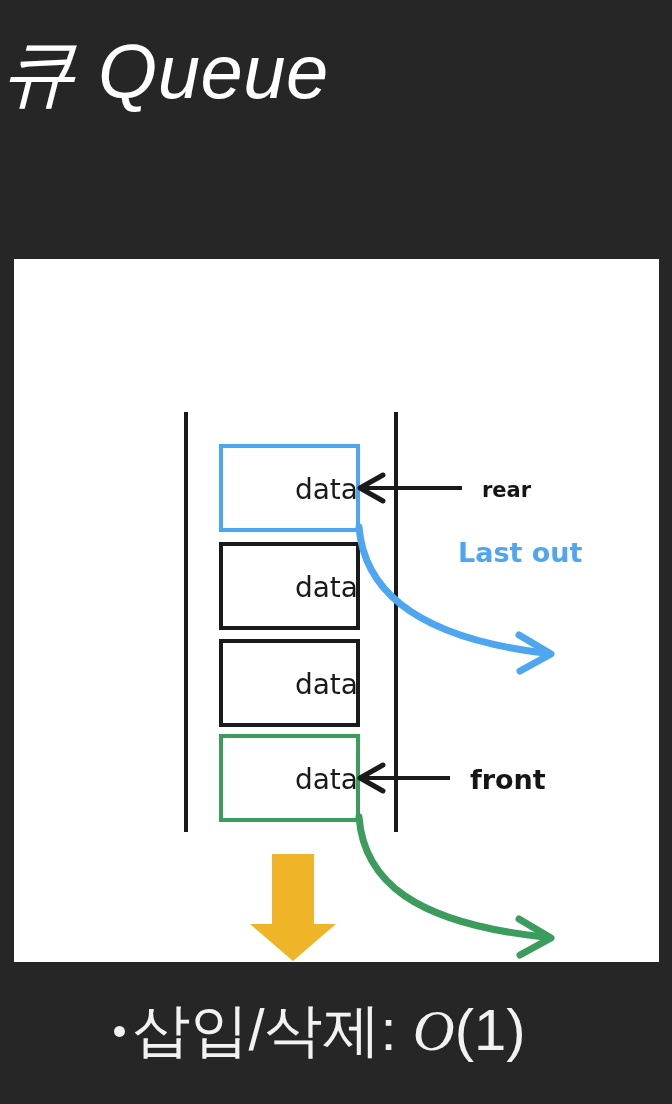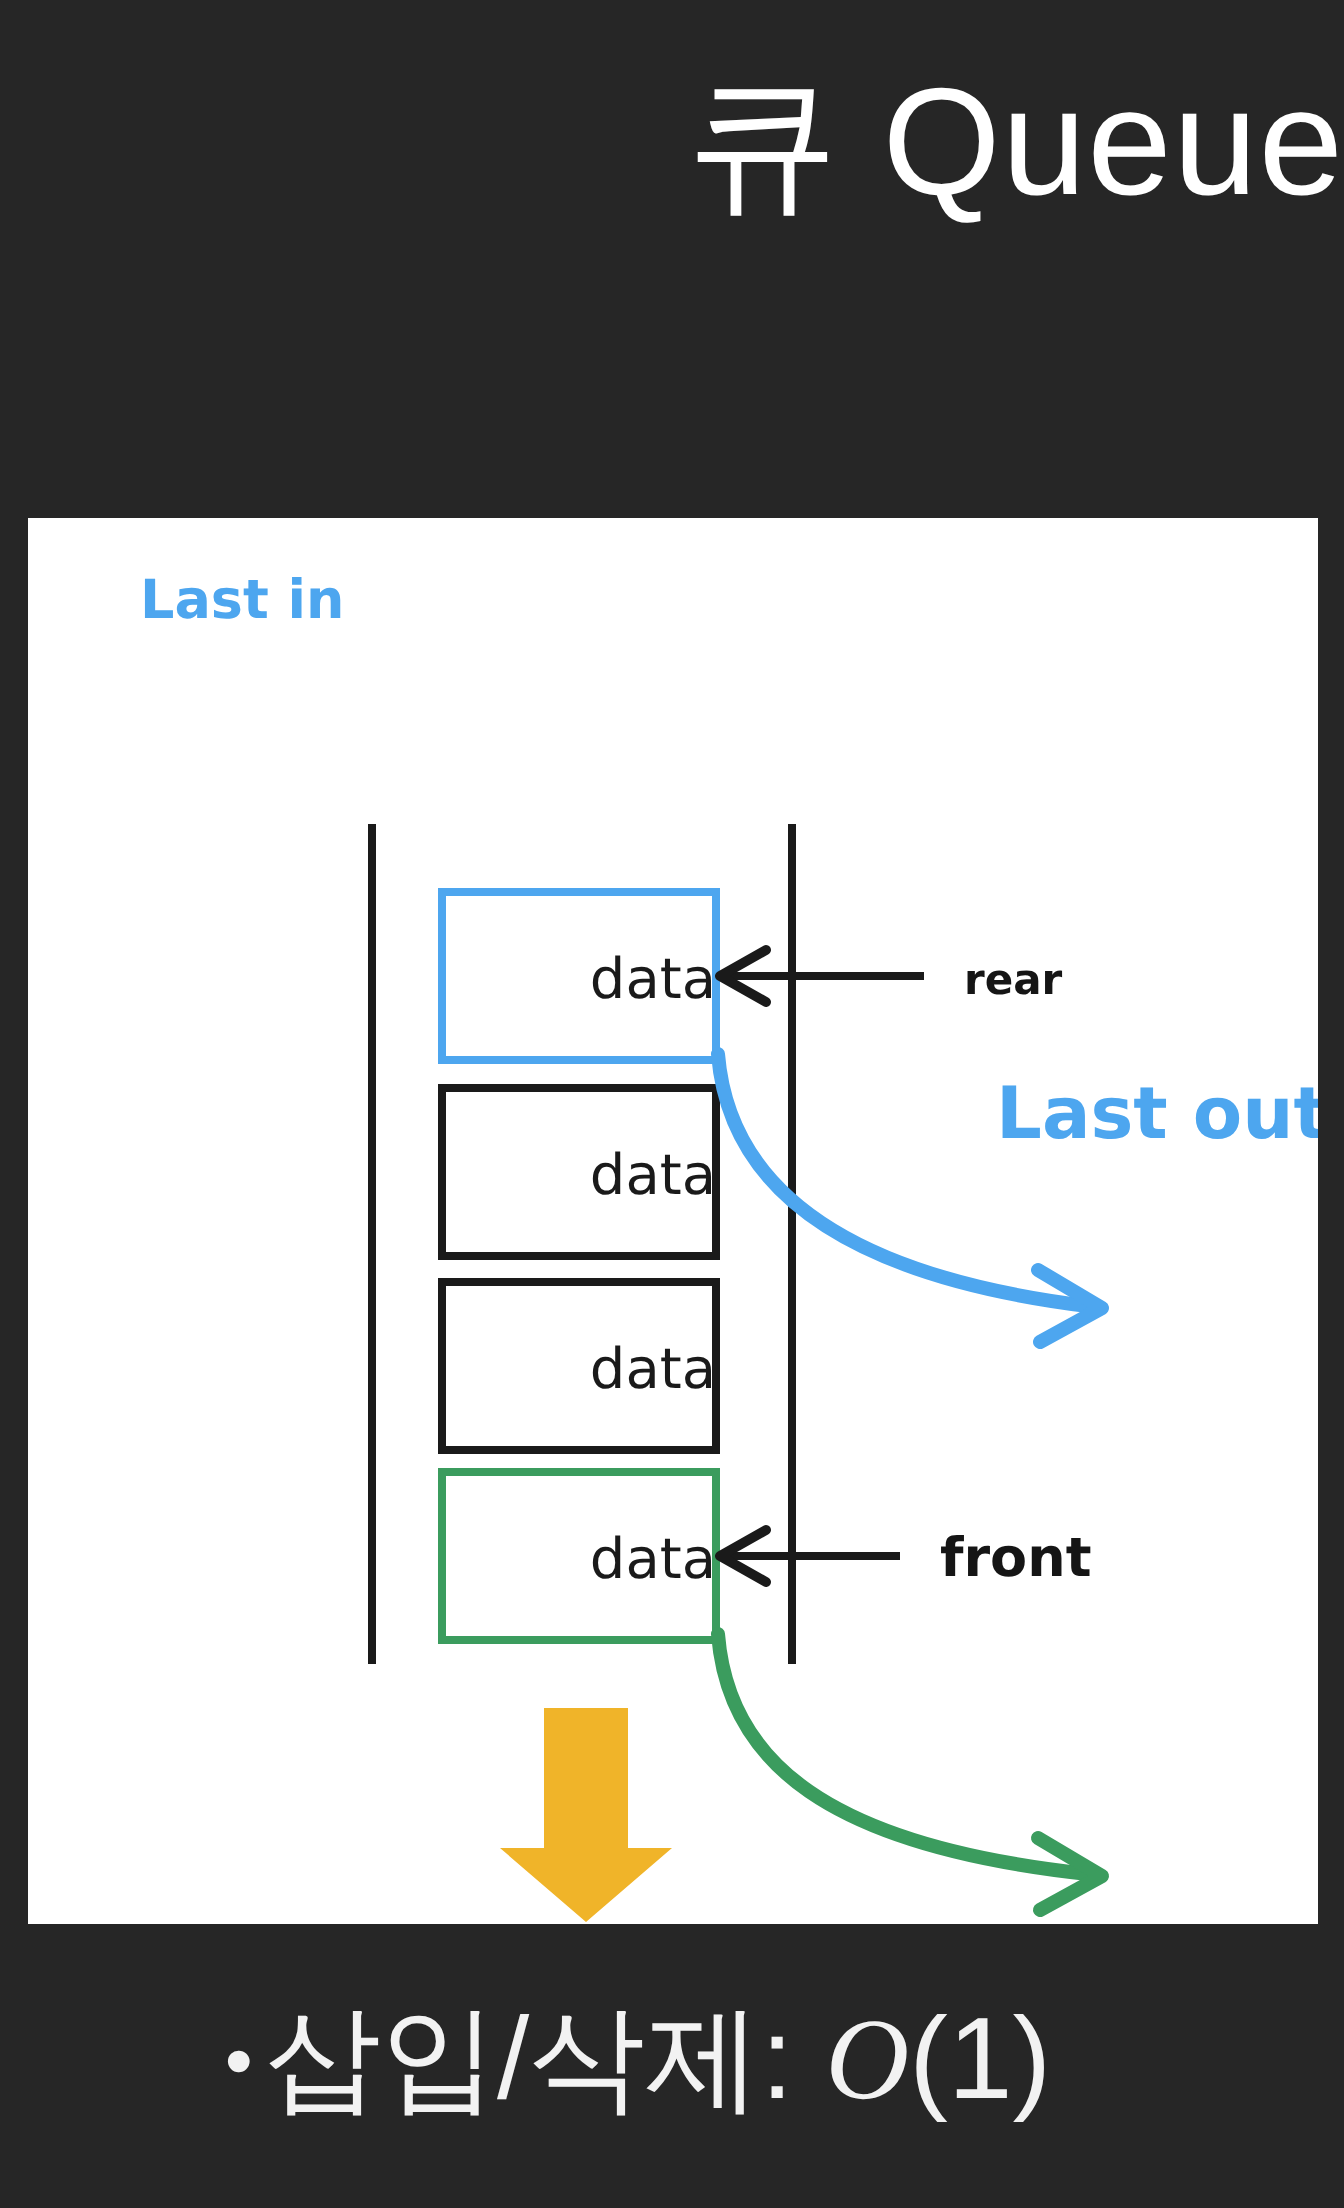--- a/index.html
+++ b/index.html
@@ -14,27 +14,28 @@
     overflow: hidden;
     position: relative;
   }
 
   
   #slide-title {
     position: absolute;
     left: 0;
     top: 34px;
     width: 672px;
-    text-align: right;
+    text-align: left;
     color: #ffffff;
     font-size: 76px;
     font-weight: 400;
     letter-spacing: 0.5px;
     line-height: 1.0;
     white-space: nowrap;
+    font-style: italic;
   }
 
   
   #diagram-card {
     position: absolute;
     left: 14px;
     top: 259px;
     width: 645px;
     height: 703px;
     background: #ffffff;
@@ -57,21 +58,21 @@
     font-weight: bold;
     white-space: nowrap;
   }
   .lbl-blue  { color: #4da6ef; }
   .lbl-green { color: #3b9c5e; }
   .lbl-black { color: #151515; }
 
   #label-last-in  { left: 56px;  top: 26px;  font-size: 27px; }
   #label-first-in { left: 33px;  top: 305px; font-size: 27px; }
   #label-rear     { left: 468px; top: 459px; font-size: 0; }
-  #label-last-out { left: 484px; top: 278px; font-size: 36px; }
+  #label-last-out { left: 444px; top: 278px; font-size: 27px; }
   #label-front    { left: 456px; top: 505px; font-size: 27px; }
   #label-first-out{ left: 446px; top: 575px; font-size: 27px; }
 
   
   #label-rear  { left: 468px; top: 219px; font-size: 21px; }
   #label-front { left: 456px; top: 505px; font-size: 27px; }
 
   .box-text {
     position: absolute;
     font-family: "DejaVu Sans", sans-serif;
@@ -146,21 +147,20 @@
     <g>
       <polygon points="258,595 300,595 300,665 322,665 279,702 236,665 258,665" fill="#f0b429"></polygon>
     </g>
   </svg>
 
   <div class="box-text" style="left:207px; top:214px; width:137px;">data</div>
   <div class="box-text" style="left:207px; top:312px; width:137px;">data</div>
   <div class="box-text" style="left:207px; top:409px; width:137px;">data</div>
   <div class="box-text" style="left:207px; top:504px; width:137px;">data</div>
 
-  <div class="diagram-label lbl-blue" id="label-last-in">Last in</div>
 
 
   <div class="diagram-label lbl-black" id="label-rear">rear</div>
 
   <div class="diagram-label lbl-blue" id="label-last-out">Last out</div>
 
   <div class="diagram-label lbl-black" id="label-front">front</div>
 
 </div>
 

